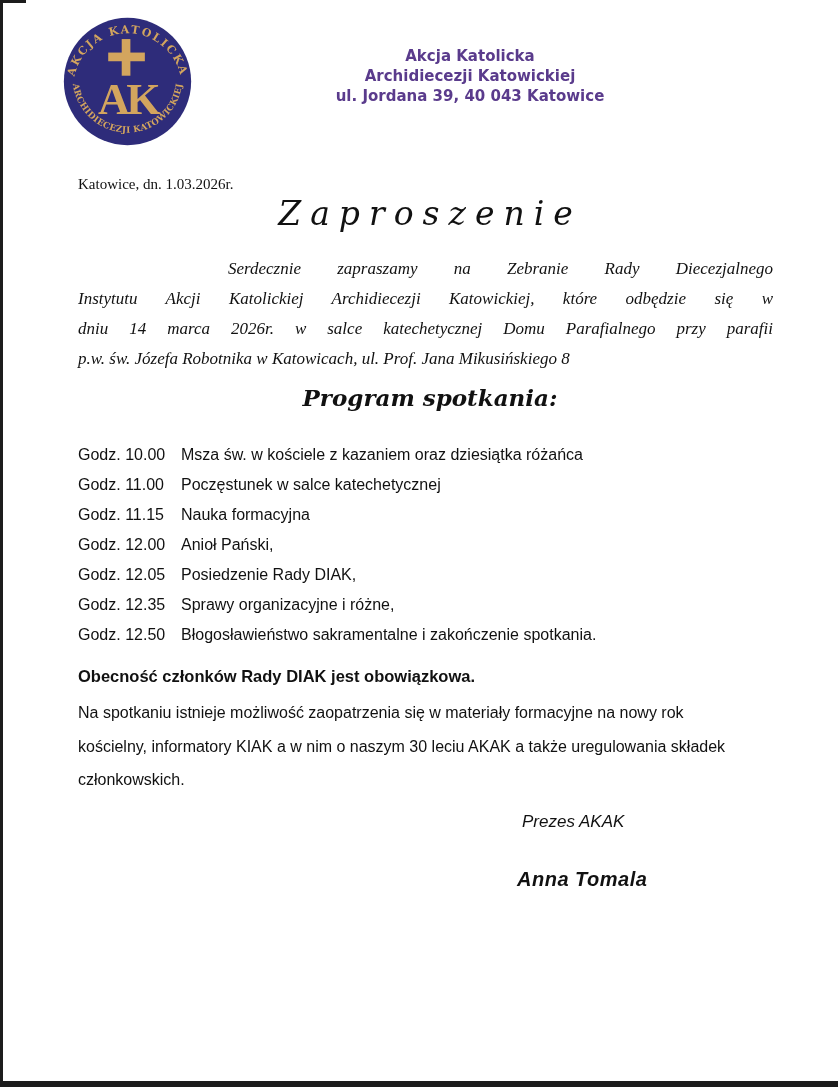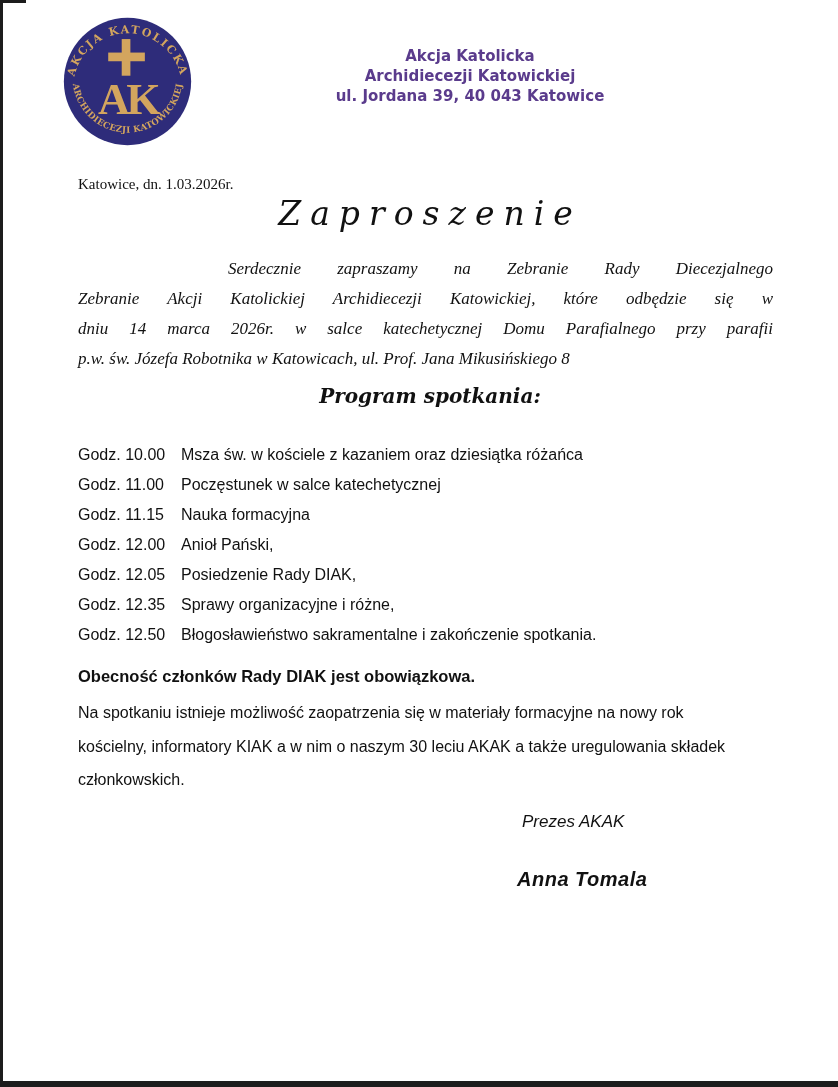--- a/index.html
+++ b/index.html
@@ -44,21 +44,21 @@
     font-family:"Liberation Serif", serif; font-style:italic;
     font-size:17px; line-height:30px;
   }
   .intro .jline { text-align:justify; text-align-last:justify; }
   .intro .jline.first { text-indent:150px; }
   .intro .jline.last  { text-align-last:left; }
 
   .program-heading {
     position:absolute; left:80px; top:384px; width:700px; text-align:center;
     font-family:"DejaVu Serif", serif; font-style:italic; font-weight:bold;
-    font-size:20px;
+    font-size:23px;
   }
 
   .program { position:absolute; left:78px; top:440px; width:700px; font-size:16px; line-height:30px; }
   .program .row { display:flex;align-items:center; }
   .program .time { width:103px; flex:none; }
   .program .item { flex:1; }
 
   .notice-bold { position:absolute; left:78px; top:667px; font-weight:bold; font-size:16.5px; }
   .notice { position:absolute; left:78px; top:696px; font-size:16px; line-height:33.5px; white-space:nowrap; }
 
@@ -104,21 +104,21 @@
     <div>Archidiecezji Katowickiej</div>
     <div>ul. Jordana 39, 40 043 Katowice</div>
   </div>
 
   <div class="dateline">Katowice, dn. 1.03.2026r.</div>
 
   <div class="title">Zaproszenie</div>
 
   <div class="intro">
     <div class="jline first">Serdecznie zapraszamy na Zebranie Rady Diecezjalnego</div>
-    <div class="jline">Zebranie Akcji Katolickiej Archidiecezji Katowickiej, które odbędzie się w</div>
+    <div class="jline">Instytutu Akcji Katolickiej Archidiecezji Katowickiej, które odbędzie się w</div>
     <div class="jline">dniu 14 marca 2026r. w salce katechetycznej Domu Parafialnego przy parafii</div>
     <div class="jline last">p.w. św. Józefa Robotnika w Katowicach, ul. Prof. Jana Mikusińskiego 8</div>
   </div>
 
   <div class="program-heading">Program spotkania:</div>
 
   <div class="program">
     <div class="row">
       <div class="time">Godz. 10.00</div>
       <div class="item">Msza św. w kościele z kazaniem oraz dziesiątka różańca</div>

